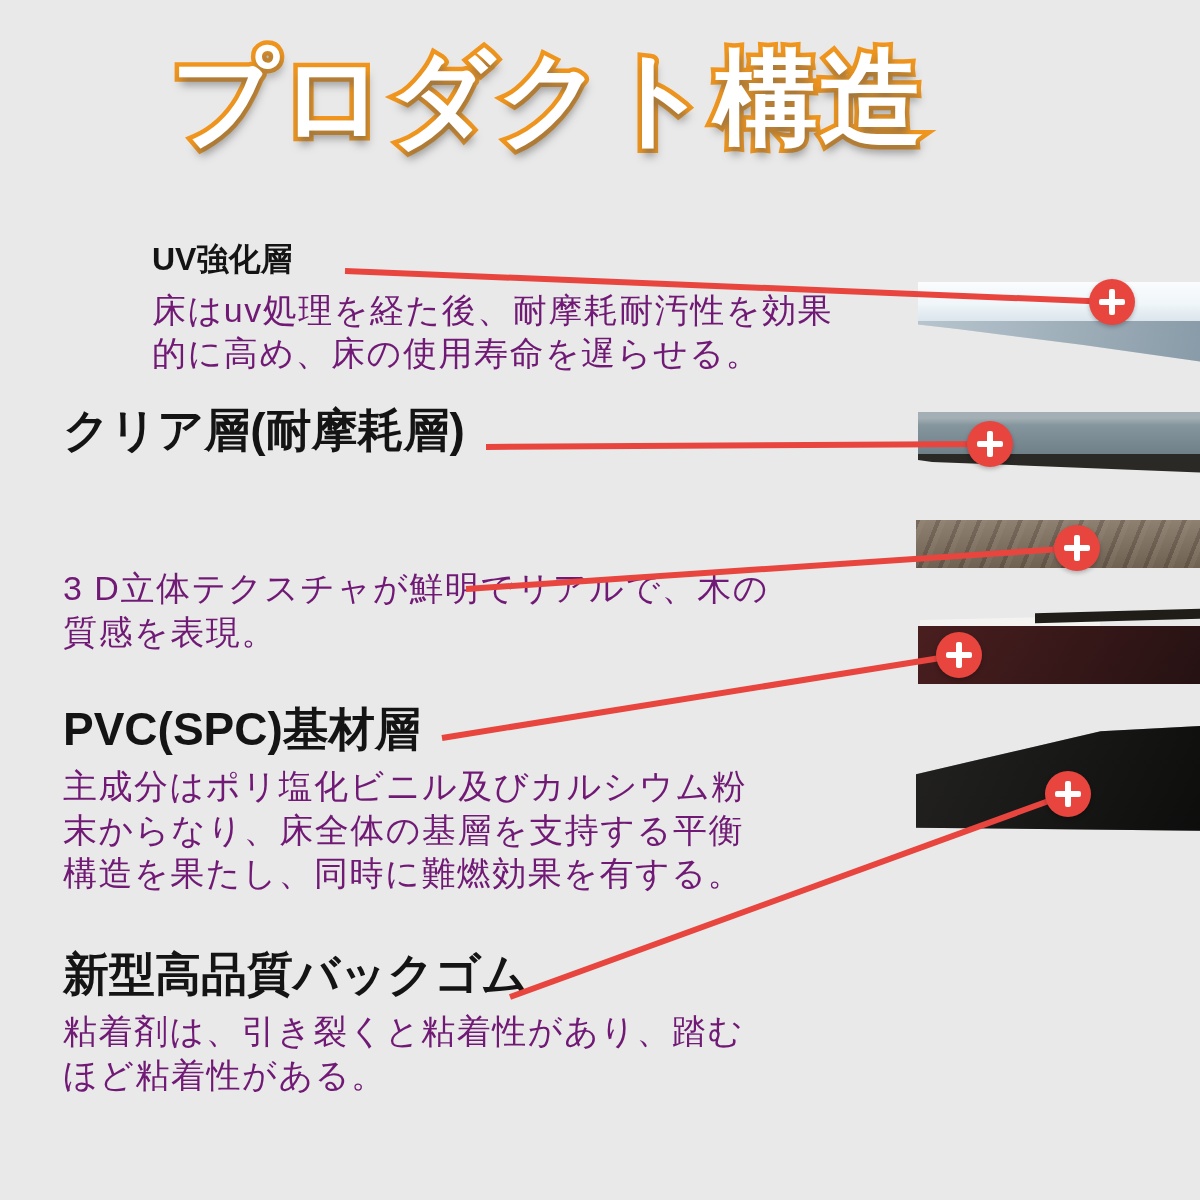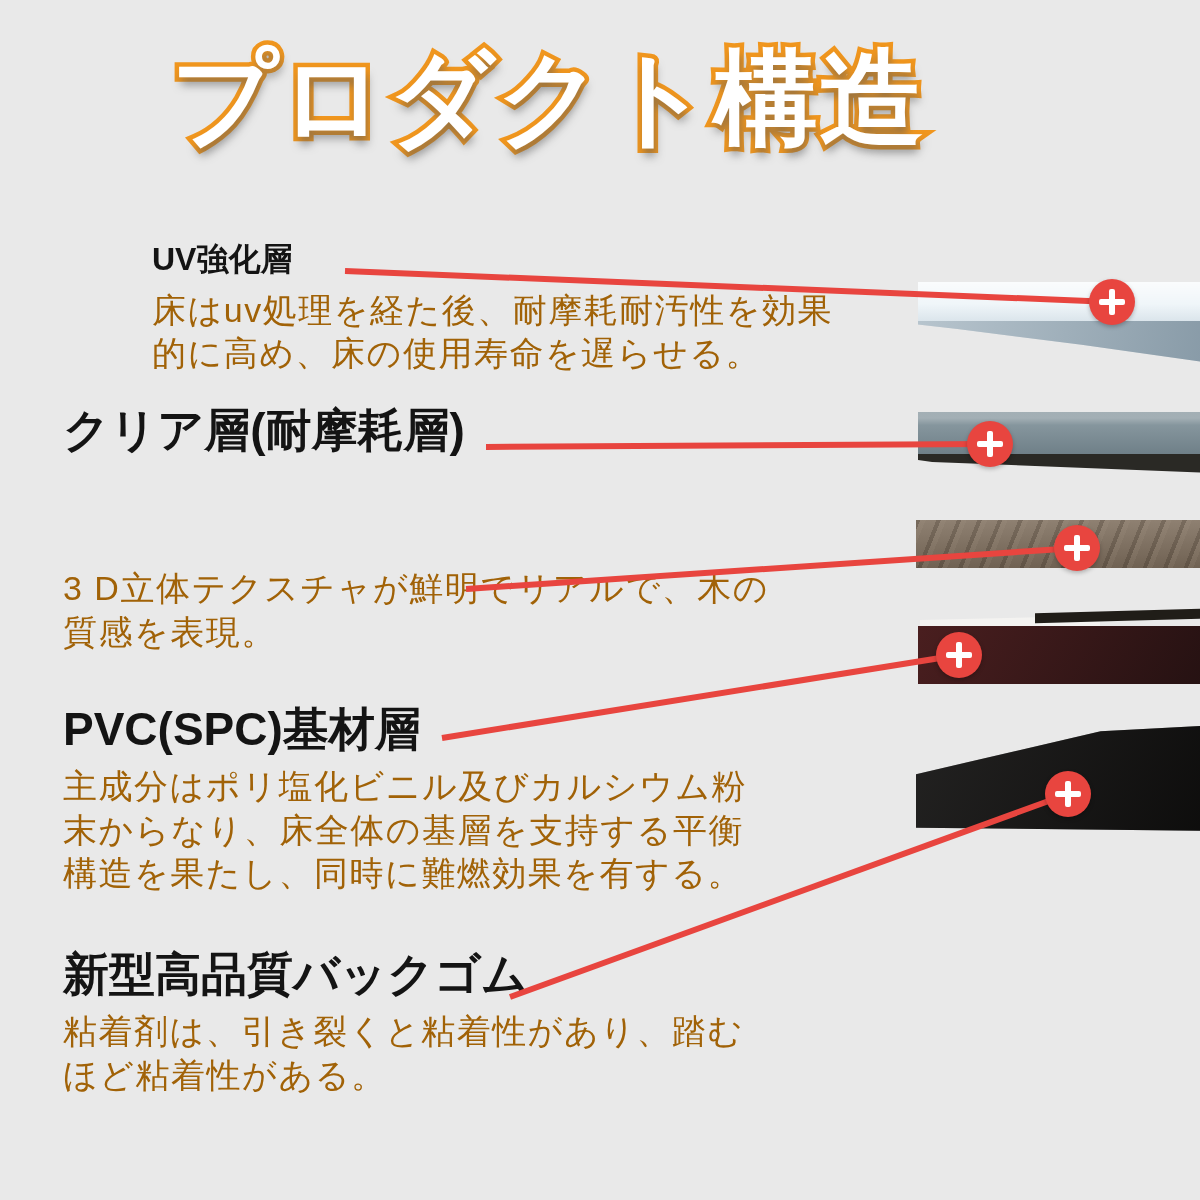--- a/index.html
+++ b/index.html
@@ -22,21 +22,21 @@
   }
 
   
   .section{position:absolute;}
   .section h2{
     margin:0;font-size:46px;line-height:1.05;font-weight:800;
     color:#141414;letter-spacing:0px;white-space:nowrap;
   }
   .section p{
     margin:12px 0 0 0;font-size:34px;line-height:1.28;
-    color:#a16207;letter-spacing:1.5px;white-space:pre-line;
+    color:#701a75;letter-spacing:1.5px;white-space:pre-line;
   }
   .s1{left:152px;top:243px;} .s1 h2{font-size:32px;}
   .s2{left:63px;top:406px;text-align:center;}
   .s3{left:63px;top:555px;}
   .s4{left:63px;top:705px;}
   .s5{left:63px;top:950px;}
 
   
   .layer{position:absolute;}
   #layer-uv-face{left:918px;top:282px;width:282px;height:40px;}

